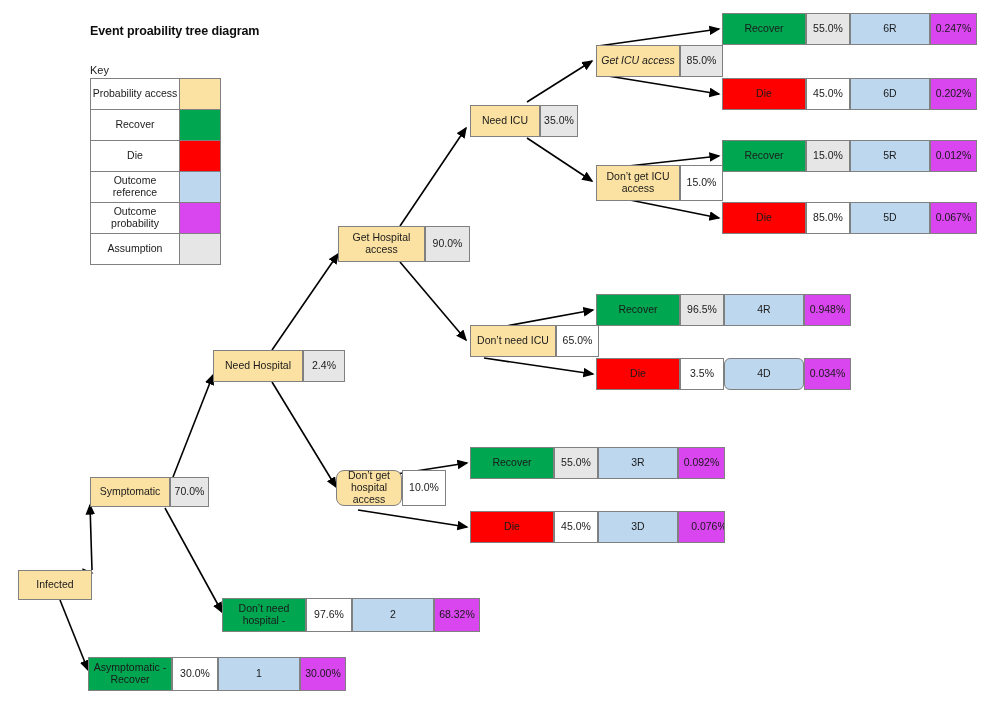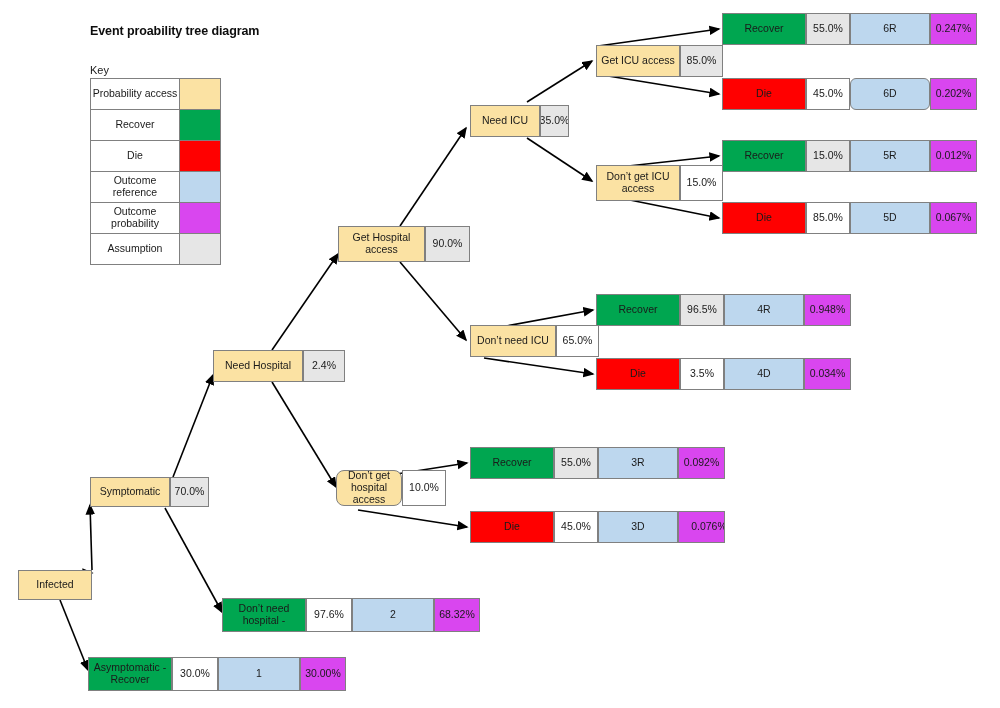--- a/index.html
+++ b/index.html
@@ -221,50 +221,50 @@
   </div>
 
   <div class="node" style="left:336px; top:470px; width:134px; height:36px;">
     <div class="cell c-event" style="width:66px;border-radius:8px;">Don’t get
 hospital access</div>
     <div class="cell c-white" style="width:44px;">10.0%</div>
   </div>
 
   <div class="node" style="left:470px; top:105px; width:113px; height:32px;">
     <div class="cell c-event" style="width:70px;">Need ICU</div>
-    <div class="cell c-assume" style="width:29px;">35.0%</div>
+    <div class="cell c-assume" style="width:38px;">35.0%</div>
   </div>
 
   <div class="node" style="left:470px; top:325px; width:129px; height:32px;">
     <div class="cell c-event" style="width:86px;">Don’t need ICU</div>
     <div class="cell c-white" style="width:43px;">65.0%</div>
   </div>
 
   <div class="node" style="left:596px; top:45px; width:127px; height:32px;">
-    <div class="cell c-event" style="width:84px;">Get ICU access</div>
+    <div class="cell c-event" style="width:84px;font-style:italic;">Get ICU access</div>
     <div class="cell c-assume" style="width:43px;">85.0%</div>
   </div>
 
   <div class="node" style="left:596px; top:165px; width:127px; height:36px;">
     <div class="cell c-event" style="width:84px;">Don’t get ICU
 access</div>
     <div class="cell c-white" style="width:43px;">15.0%</div>
   </div>
 
   <div class="node" style="left:722px; top:13px; width:255px; height:32px;">
     <div class="cell c-recover" style="width:84px;">Recover</div>
     <div class="cell c-assume" style="width:44px;">55.0%</div>
     <div class="cell c-ref" style="width:80px;text-align:center;">6R</div>
     <div class="cell c-prob" style="width:47px;">0.247%</div>
   </div>
 
   <div class="node" style="left:722px; top:78px; width:255px; height:32px;">
     <div class="cell c-die" style="width:84px;">Die</div>
     <div class="cell c-white" style="width:44px;">45.0%</div>
-    <div class="cell c-ref" style="width:80px;border-radius:6px;">6D</div>
+    <div class="cell c-ref" style="width:80px;">6D</div>
     <div class="cell c-prob" style="width:47px;">0.202%</div>
   </div>
 
   <div class="node" style="left:722px; top:140px; width:255px; height:32px;">
     <div class="cell c-recover" style="width:84px;">Recover</div>
     <div class="cell c-assume" style="width:44px;">15.0%</div>
     <div class="cell c-ref" style="width:80px;">5R</div>
     <div class="cell c-prob" style="width:47px;">0.012%</div>
   </div>
 
@@ -278,21 +278,21 @@
   <div class="node" style="left:596px; top:294px; width:255px; height:32px;">
     <div class="cell c-recover" style="width:84px;">Recover</div>
     <div class="cell c-assume" style="width:44px;">96.5%</div>
     <div class="cell c-ref" style="width:80px;">4R</div>
     <div class="cell c-prob" style="width:47px;">0.948%</div>
   </div>
 
   <div class="node" style="left:596px; top:358px; width:255px; height:32px;">
     <div class="cell c-die" style="width:84px;">Die</div>
     <div class="cell c-white" style="width:44px;">3.5%</div>
-    <div class="cell c-ref" style="width:80px;">4D</div>
+    <div class="cell c-ref" style="width:80px;border-radius:6px;">4D</div>
     <div class="cell c-prob" style="width:47px;">0.034%</div>
   </div>
 
   <div class="node" style="left:470px; top:447px; width:255px; height:32px;">
     <div class="cell c-recover" style="width:84px;">Recover</div>
     <div class="cell c-assume" style="width:44px;">55.0%</div>
     <div class="cell c-ref" style="width:80px;">3R</div>
     <div class="cell c-prob" style="width:47px;">0.092%</div>
   </div>
 

